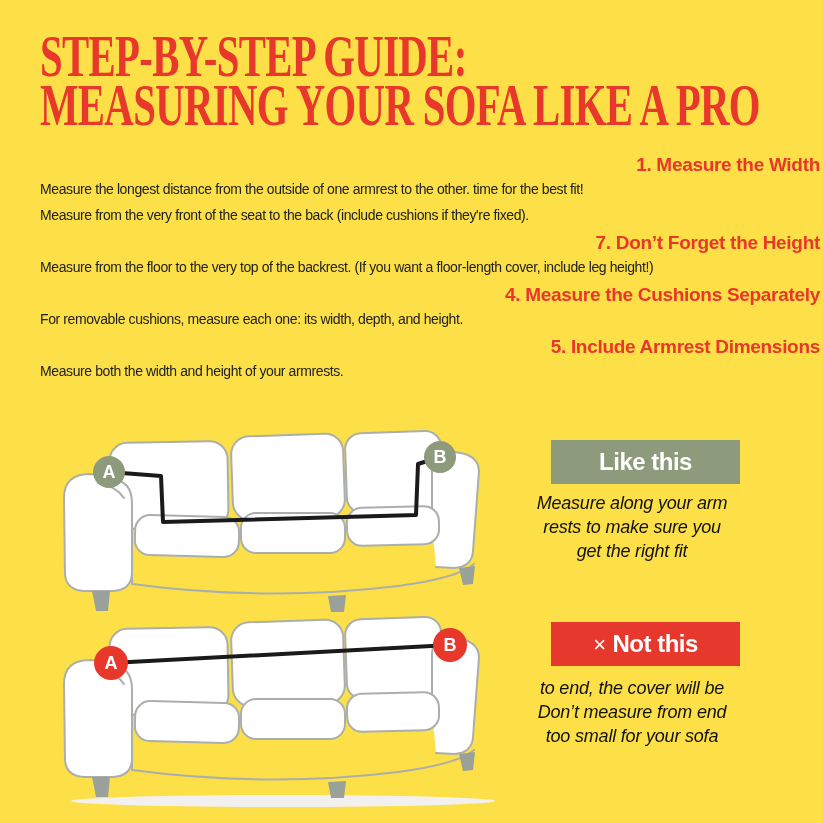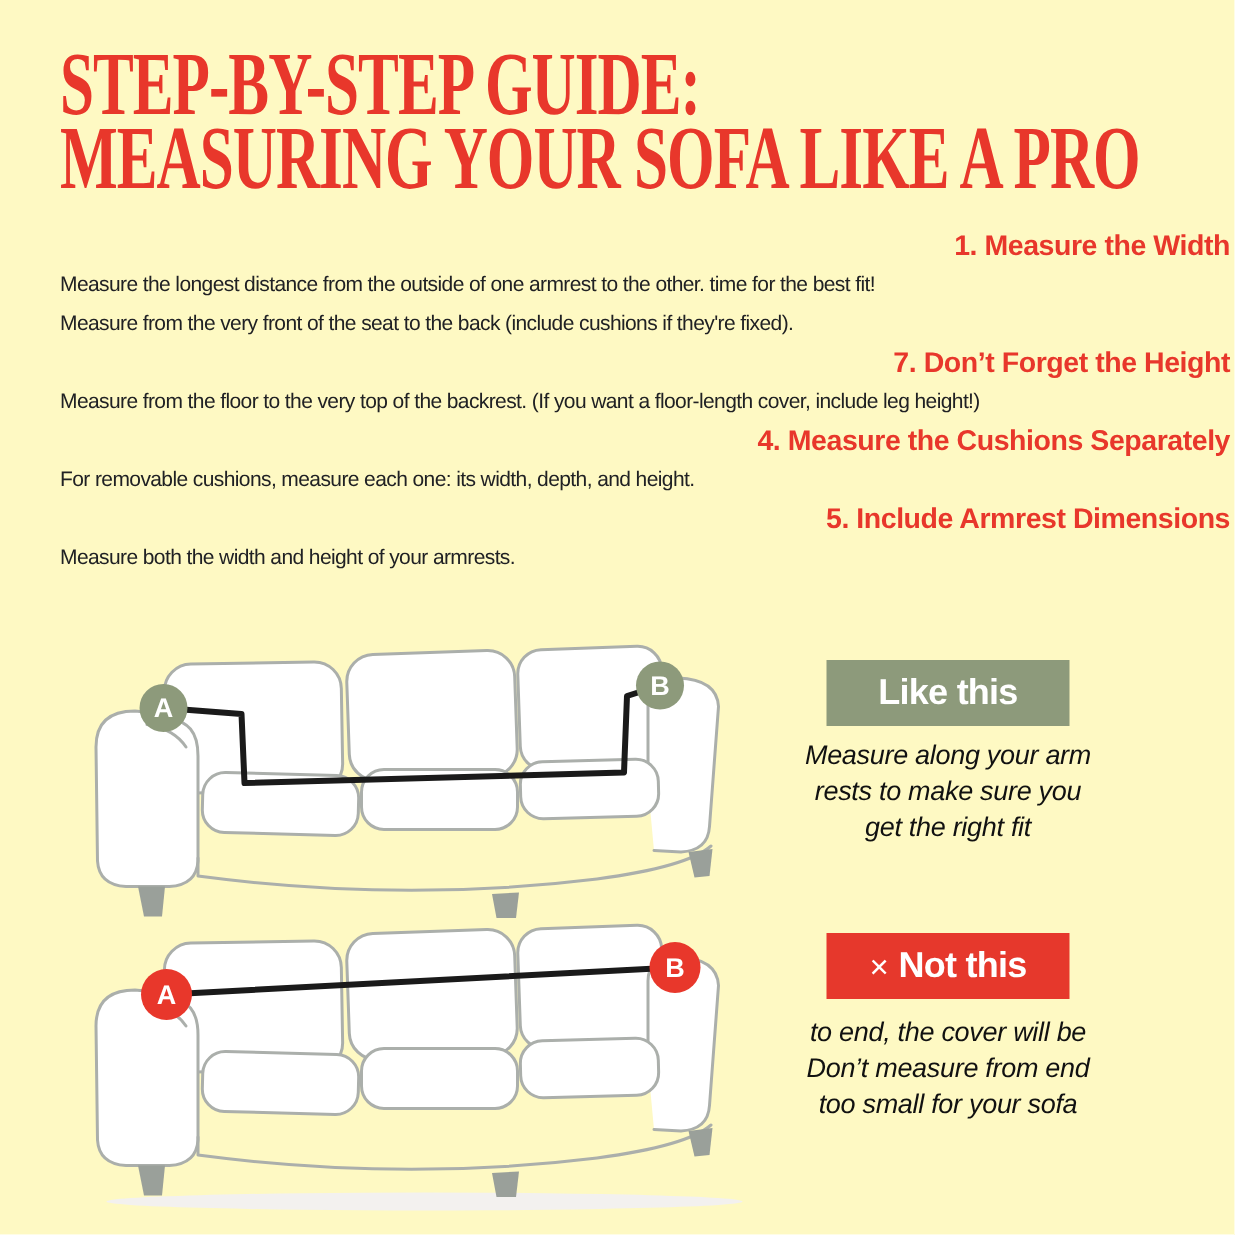--- a/index.html
+++ b/index.html
@@ -1,17 +1,17 @@
 <!DOCTYPE html>
 <html><head>
 <meta charset="utf-8">
 <style>
   html,body{margin:0;padding:0;background:#ffffff;}
   .poster{
-    position:relative;width:823px;height:823px;background:#fef9c3;
+    position:relative;width:823px;height:823px;background:#fde047;
     font-family:"Liberation Sans",sans-serif;overflow:hidden;
   }
   
   .title{position:absolute;left:40px;top:32px;}
   .title-line{
     font-family:"Liberation Serif",serif;font-weight:700;
     font-size:60px;line-height:49px;letter-spacing:-1px;
     color:#e8372b;white-space:nowrap;
     transform:scaleX(0.68);transform-origin:0 50%;
   }
@@ -24,21 +24,21 @@
   .step-body{
     color:#202124;font-size:14px;line-height:20px;letter-spacing:-0.4px;
     margin:0 0 6px 0;white-space:nowrap;
   }
   
   .diagram{position:absolute;left:28px;width:500px;height:200px;}
   .diagram.correct{top:424px;}
   .diagram.incorrect{top:610px;}
   
   .badge{
-    position:absolute;left:551px;width:162px;height:44px;
+    position:absolute;left:551px;width:189px;height:44px;
     display:flex;align-items:center;justify-content:center;gap:7px;
     color:#ffffff;font-weight:700;font-size:24px;letter-spacing:-0.5px;
   }
   .badge.like{top:440px;background:#8d9a7b;}
   .badge.not{top:622px;background:#e6382c;}
   .badge .x-icon{font-weight:400;font-size:22px;line-height:1;position:relative;top:1px;}
   .callout-text{
     position:absolute;left:482px;width:300px;text-align:center;
     color:#111111;font-size:18px;line-height:24px;letter-spacing:-0.2px;font-style:italic;
   }

